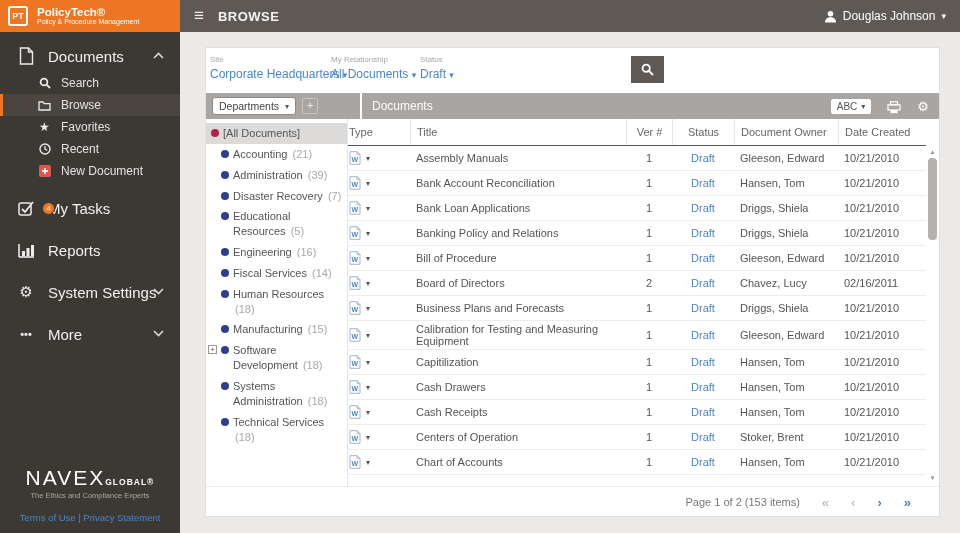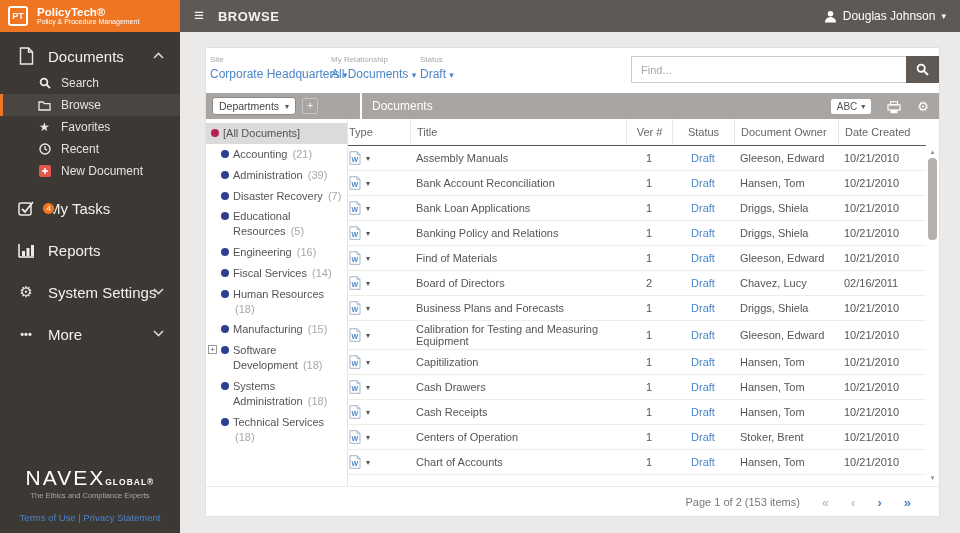--- a/index.html
+++ b/index.html
@@ -274,21 +274,20 @@
       </div>
       <div class="fgroup fg-rel">
         <span class="flabel">My Relationship</span>
         <span class="fvalue"><span>All Documents</span> <span class="fcaret">▾</span></span>
       </div>
       <div class="fgroup fg-status">
         <span class="flabel">Status</span>
         <span class="fvalue"><span>Draft</span> <span class="fcaret">▾</span></span>
       </div>
       <div class="findwrap">
-        <input class="find-input" type="text" placeholder="Find..." style="">
         <button class="find-btn">
           <span>
             <svg width="13" height="13" viewBox="0 0 13 13">
                 <circle cx="5.2" cy="5.2" r="3.6" fill="none" stroke="#fff" stroke-width="1.8"></circle>
                 <line x1="8" y1="8" x2="12" y2="12" stroke="#fff" stroke-width="1.8"></line>
               </svg>
           </span>
         </button>
       </div>
     </div>
@@ -459,21 +458,21 @@
 
   <div class="trow">
     <div class="cell c-type">
       <svg width="12" height="14" viewBox="0 0 12 14">
                   <path d="M1 0.7h7l3 3v9.6H1z" fill="#fff" stroke="#9fb6cc" stroke-width="1"></path>
                   <path d="M8 0.7l3 3H8z" fill="#dbe5ef" stroke="#9fb6cc" stroke-width="0.8"></path>
                   <text x="2.4" y="11" font-size="7" font-weight="bold" fill="#4d86c4" font-family="Liberation Sans, sans-serif">W</text>
                 </svg>
       <span class="type-caret">▾</span>
     </div>
-    <div class="cell c-title">Find of Materials</div>
+    <div class="cell c-title">Bill of Procedure</div>
     <div class="cell c-ver">1</div>
     <div class="cell c-status status-link">Draft</div>
     <div class="cell c-owner">Gleeson, Edward</div>
     <div class="cell c-date">10/21/2010</div>
   </div>
 
   <div class="trow">
     <div class="cell c-type">
       <svg width="12" height="14" viewBox="0 0 12 14">
                   <path d="M1 0.7h7l3 3v9.6H1z" fill="#fff" stroke="#9fb6cc" stroke-width="1"></path>

